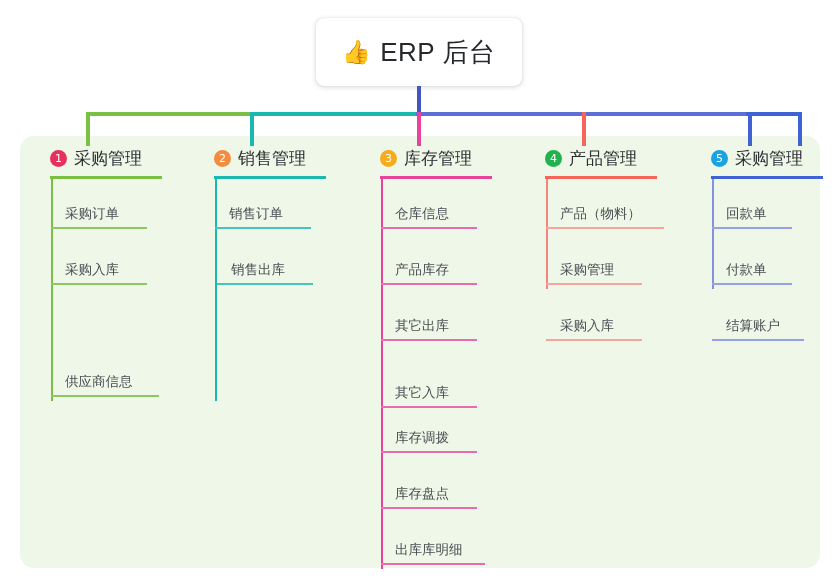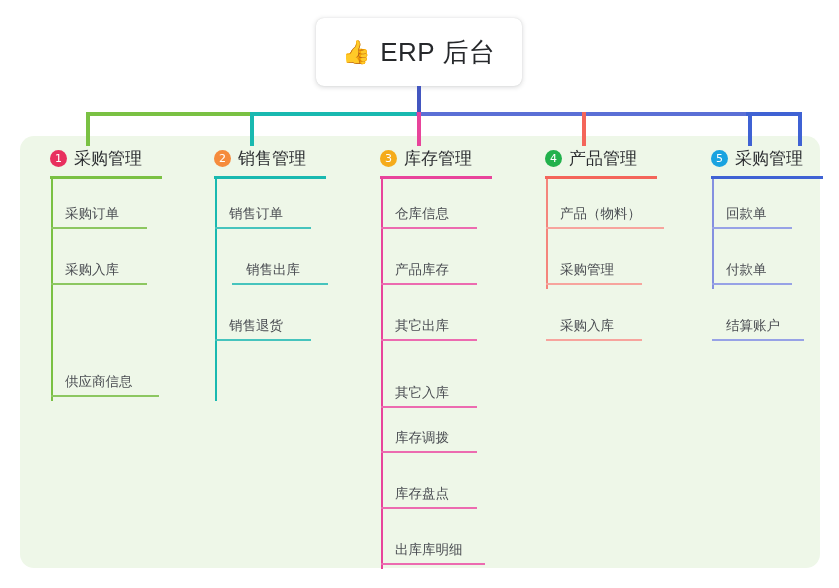--- a/index.html
+++ b/index.html
@@ -104,26 +104,22 @@
       <span class="badge" style="background:#f58b3c;">2</span>
       <span class="col-title">销售管理</span>
     </div>
     <div class="head-rule" style="width:112px;background:#19b9b0;"></div>
     <div class="spine" style="left:17px;top:35px;height:222px;background:#19b9b0;"></div>
 
     <div class="leaf" style="left:17px;top:45px;width:96px;height:40px;font-family:Liberation Mono, monospace;">
       <span class="leaf-label">销售订单</span>
       <span class="leaf-rule" style="width:96px;background:#46c4bd;"></span>
     </div>
-    <div class="leaf" style="left:34px;top:101px;width:96px;height:40px;">
+    <div class="leaf" style="left:19px;top:101px;width:96px;height:40px;">
       <span class="leaf-label">销售出库</span>
-      <span class="leaf-rule" style="width:96px;background:#46c4bd;"></span>
-    </div>
-    <div class="leaf" style="left:17px;top:157px;width:96px;height:40px;">
-      <span class="leaf-label">销售退货</span>
       <span class="leaf-rule" style="width:96px;background:#46c4bd;"></span>
     </div>
   </div>
 
   <div class="column" style="left:364px;width:170px;">
     <div class="col-head">
       <span class="badge" style="background:#f5ab1a;">3</span>
       <span class="col-title">库存管理</span>
     </div>
     <div class="head-rule" style="width:112px;background:#e8449b;"></div>

